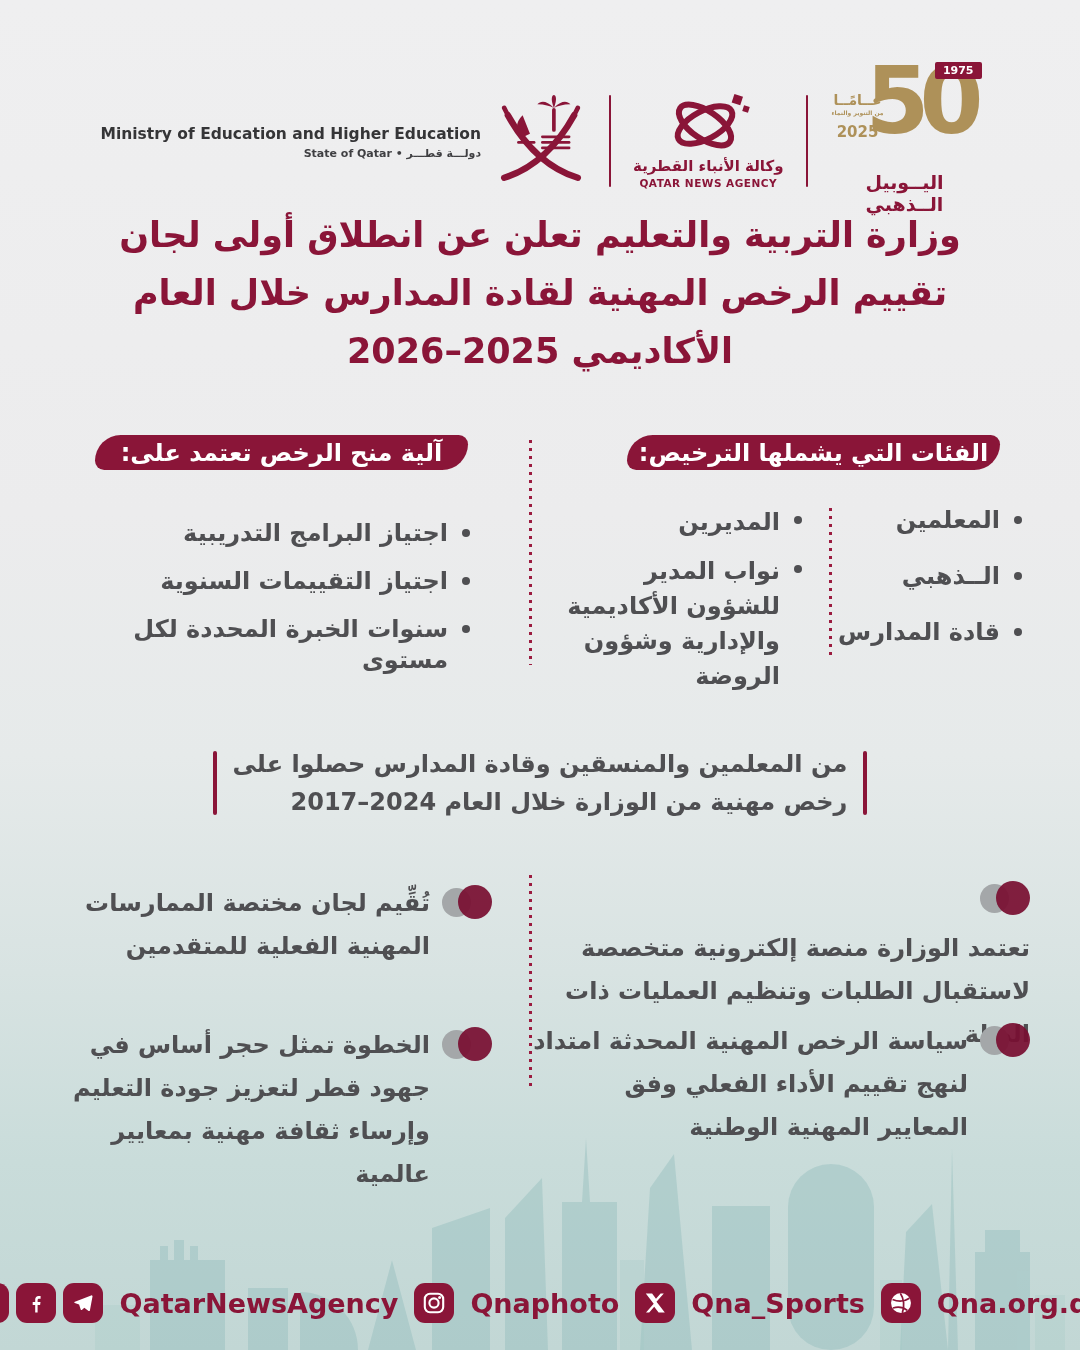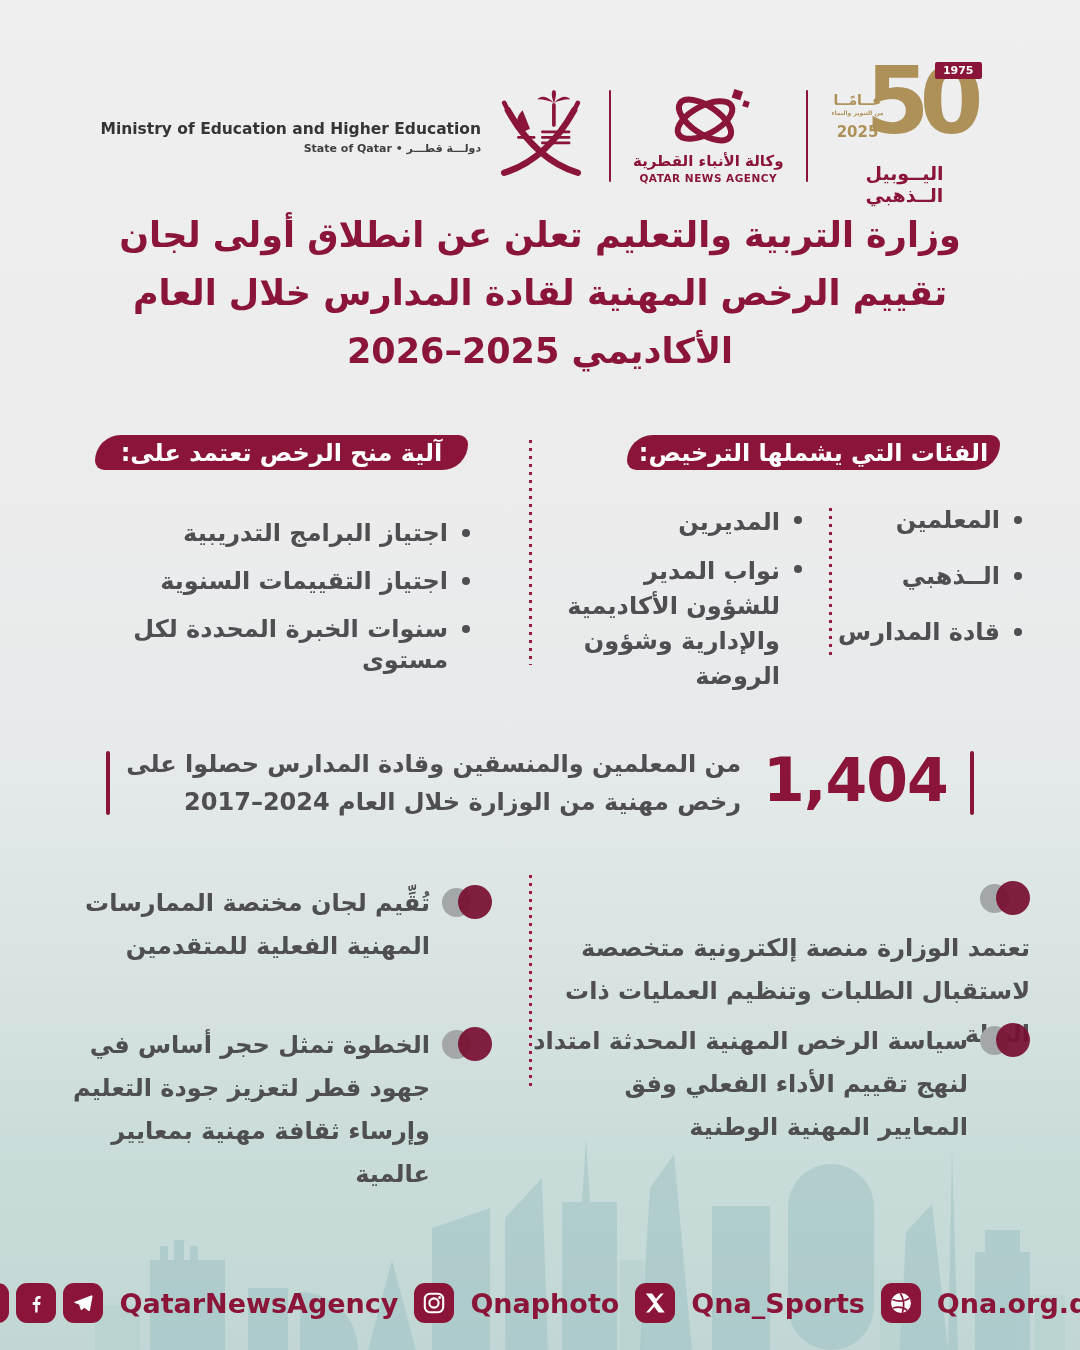--- a/index.html
+++ b/index.html
@@ -20,21 +20,21 @@
   .qna-ar{color:#8A1538;font-size:15px;font-weight:bold;margin-top:2px;}
   .qna-en{color:#8A1538;font-size:10.5px;font-weight:bold;letter-spacing:.5px;margin-top:2px;}
   .jubilee{position:relative;width:150px;text-align:center;}
   .jubilee-top{position:relative;height:92px;}
   .jubilee-50{position:absolute;right:6px;top:-10px;font-size:92px;line-height:92px;font-weight:bold;color:#AE9159;letter-spacing:-10px;}
   .jubilee-1975{position:absolute;right:-2px;top:-4px;background:#8A1538;color:#fff;font-size:11px;font-weight:bold;padding:2px 8px;border-radius:2px;}
   .jubilee-side{position:absolute;left:2px;top:26px;text-align:center;color:#AE9159;}
   .jubilee-word{font-size:14px;font-weight:bold;}
   .jubilee-tag{font-size:6px;font-weight:bold;margin-top:1px;}
   .jubilee-2025{font-size:15px;font-weight:bold;margin-top:7px;}
-  .jubilee-label{color:#8A1538;font-size:19px;font-weight:bold;margin-top:4px;direction:rtl;}
+  .jubilee-label{color:#8A1538;font-size:19px;font-weight:bold;margin-top:13px;direction:rtl;}
   
   .main-title{position:absolute;top:206px;left:0;right:0;text-align:center;direction:rtl;
     color:#8A1538;font-size:35px;font-weight:bold;line-height:58px;}
   
   .hbar{position:absolute;top:435px;height:35px;background:#8A1538;border-radius:28px 10px 28px 10px;
     display:flex;align-items:center;justify-content:center;color:#fff;font-size:24px;font-weight:bold;direction:rtl;}
   .hbar-right{right:80px;width:373px;}
   .hbar-left{left:95px;width:373px;}
   
   .dotted-v{position:absolute;width:3px;background:repeating-linear-gradient(to bottom,#9B1B3F 0 3px,transparent 3px 8px);}
@@ -219,21 +219,20 @@
         <span>سنوات الخبرة المحددة لكل مستوى</span>
       </div>
   </div>
 
   <div class="stat-row">
     <div class="stat-bar"></div>
     <div class="stat-text">
       <div>من المعلمين والمنسقين وقادة المدارس حصلوا على</div>
       <div>رخص مهنية من الوزارة خلال العام 2024–2017</div>
     </div>
-    <div class="stat-number">1,404</div>
     <div class="stat-bar"></div>
   </div>
 
   <div class="fact fact-r1">
     <span class="venn">
         <span class="c-gray"></span>
         <span class="c-maroon"></span>
       </span>
     <span class="fact-text">تعتمد الوزارة منصة إلكترونية متخصصة لاستقبال الطلبات وتنظيم العمليات ذات الصلة</span>
   </div>

